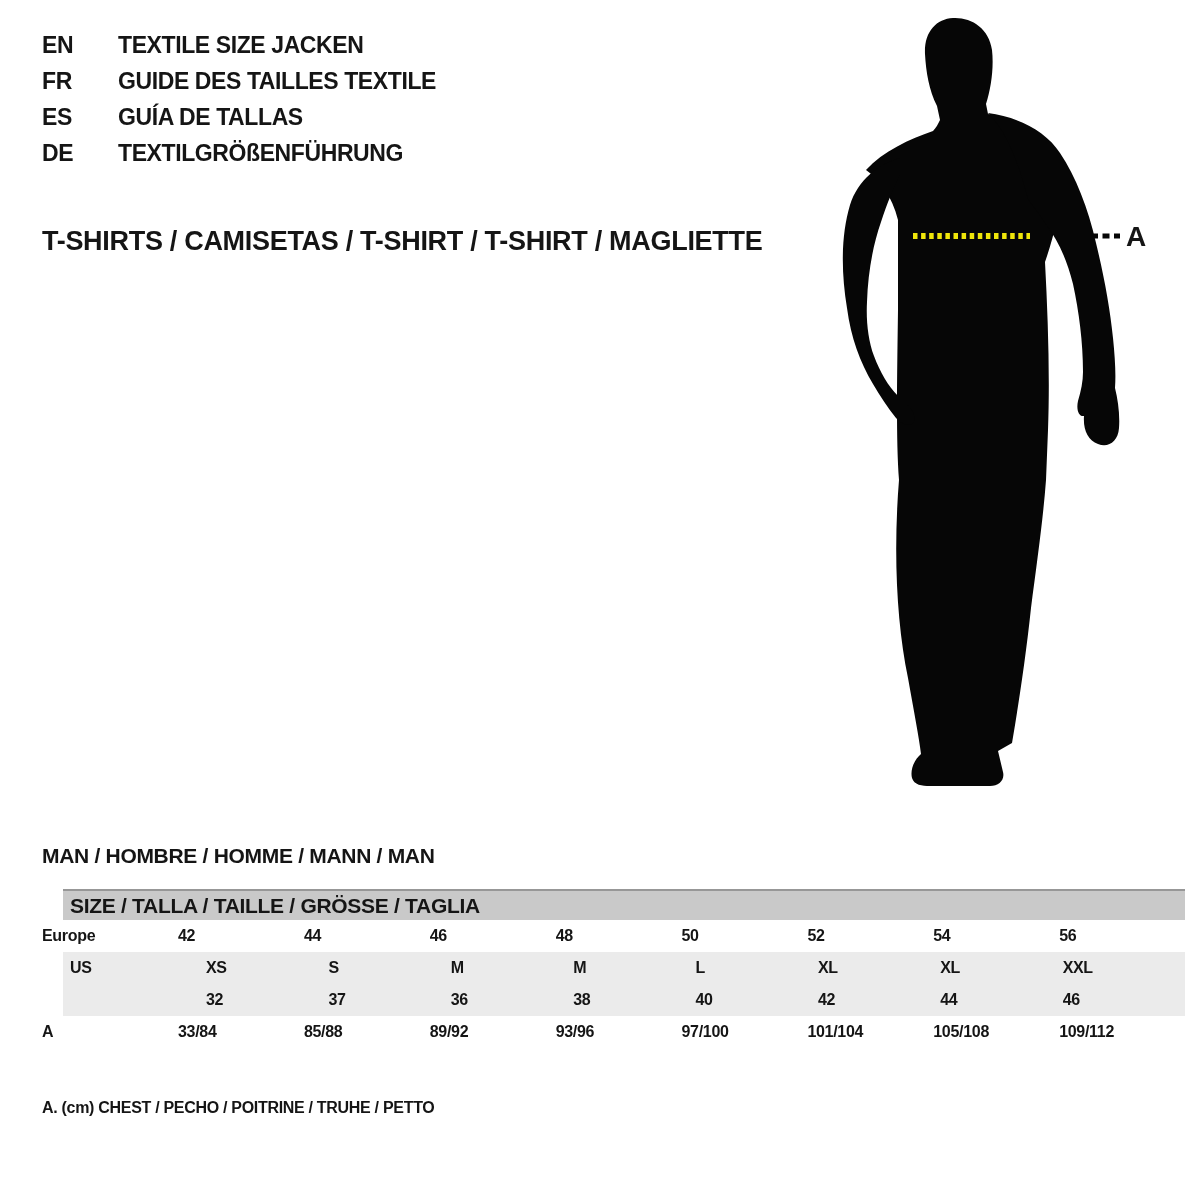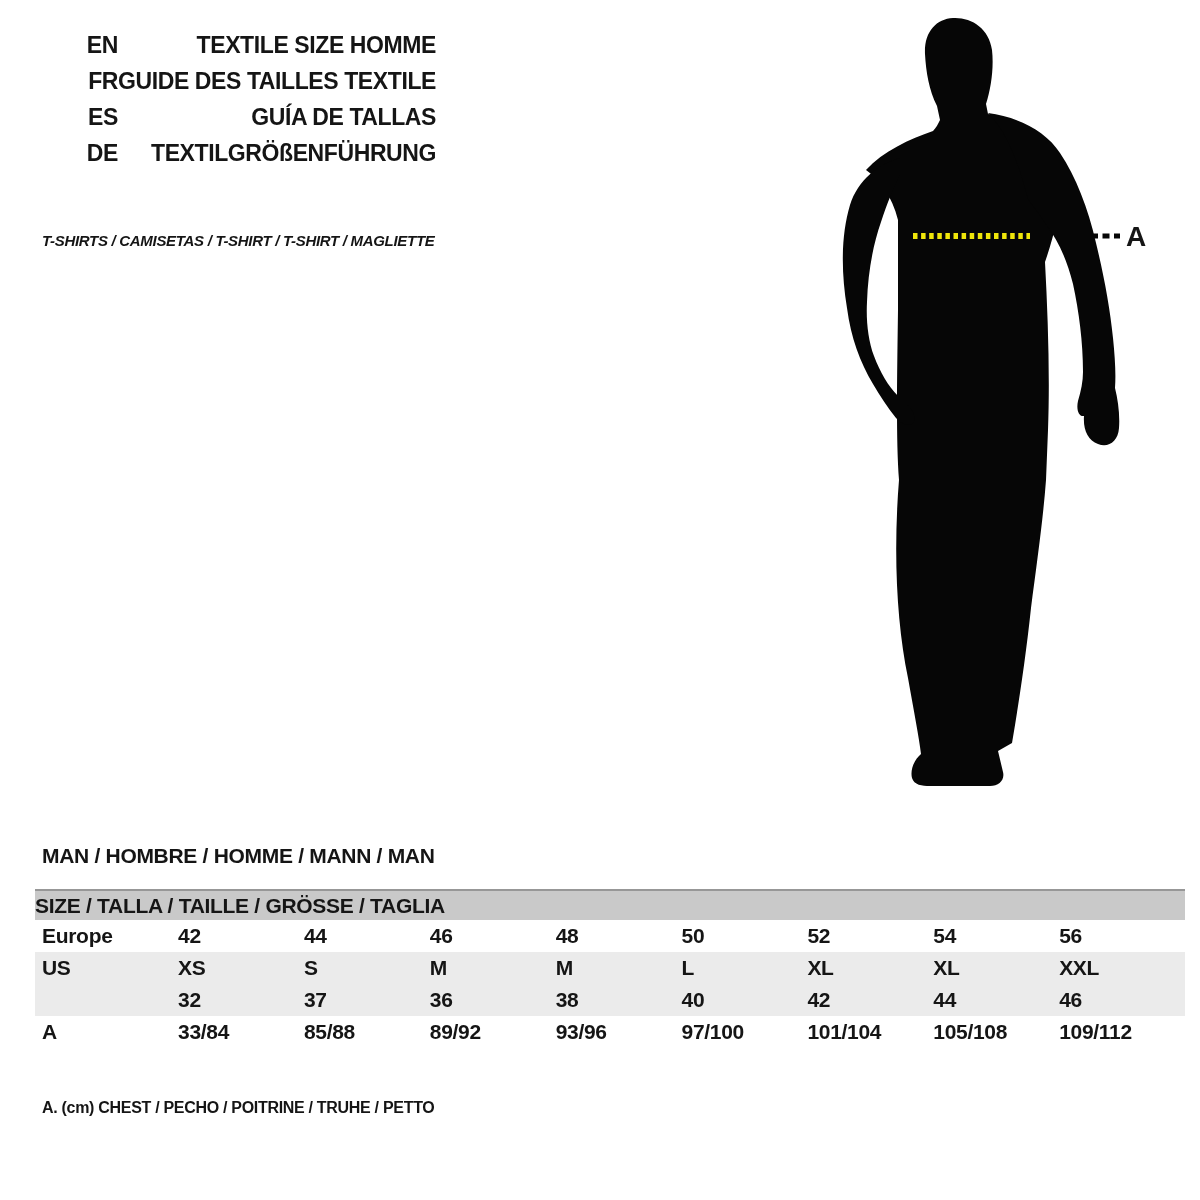--- a/index.html
+++ b/index.html
@@ -16,68 +16,69 @@
     font-family:"Liberation Sans","DejaVu Sans",sans-serif;
     color:var(--text);
     position:relative;
   }
   .abs{position:absolute;}
 
   
   .lang-block{left:42px;top:27px;}
   .lang-row{display:grid;grid-template-columns:76px auto;height:36px;align-items:center;}
   .lang-code,.lang-label{
-    font-size:23px;font-weight:700;letter-spacing:-0.4px;white-space:nowrap;text-align:right;
+    font-size:23px;font-weight:700;letter-spacing:-0.4px;white-space:nowrap;
   }
 
   
   .category-block{left:42px;top:224px;}
   .category-line{
-    font-size:15px;font-weight:700;letter-spacing:-0.3px;
-    line-height:34px;white-space:nowrap;font-style:italic;
+    font-size:27px;font-weight:700;letter-spacing:-0.3px;
+    line-height:34px;white-space:nowrap;
   }
 
   
   .figure-wrap{left:840px;top:10px;width:310px;height:790px;}
 
   
   .section-title{
     left:42px;top:844px;font-size:21px;font-weight:700;letter-spacing:-0.3px;white-space:nowrap;
   }
 
   
   .size-table{left:35px;top:889px;width:1150px;}
   .table-header{
     height:31px;line-height:29px;
     background:var(--table-header-bg);
     border-top:2px solid var(--table-header-border);
-    font-size:21px;font-weight:700;letter-spacing:-0.3px;white-space:nowrap;
+    padding-left:7px;
+    font-size:21px;font-weight:700;letter-spacing:-0.3px;white-space:nowrap;margin-left:28px;
   }
   .trow{
     display:grid;
     grid-template-columns:143px repeat(8,1fr);
     height:32px;align-items:center;
   }
-  .trow.shaded{background:var(--table-stripe-bg);}
-  .tcell{font-size:21px;font-weight:700;letter-spacing:-0.3px;}
+  .trow.shaded{background:var(--table-stripe-bg);margin-left:28px;}
+  .tcell{font-size:16px;font-weight:700;letter-spacing:-0.3px;}
   .tcell.label{padding-left:7px;text-align:left;}
   .tcell.val{text-align:left;}
 
   
   .footnote{
     left:42px;top:1099px;font-size:16px;font-weight:700;letter-spacing:-0.3px;white-space:nowrap;
   }
 </style>
 </head>
 <body>
 
 <div class="abs lang-block" id="language-list">
     <div class="lang-row">
       <span class="lang-code">EN</span>
-      <span class="lang-label">TEXTILE SIZE HOMME</span>
+      <span class="lang-label">TEXTILE SIZE JACKEN</span>
     </div>
     <div class="lang-row">
       <span class="lang-code">FR</span>
       <span class="lang-label">GUIDE DES TAILLES TEXTILE</span>
     </div>
     <div class="lang-row">
       <span class="lang-code">ES</span>
       <span class="lang-label">GUÍA DE TALLAS</span>
     </div>
     <div class="lang-row">

